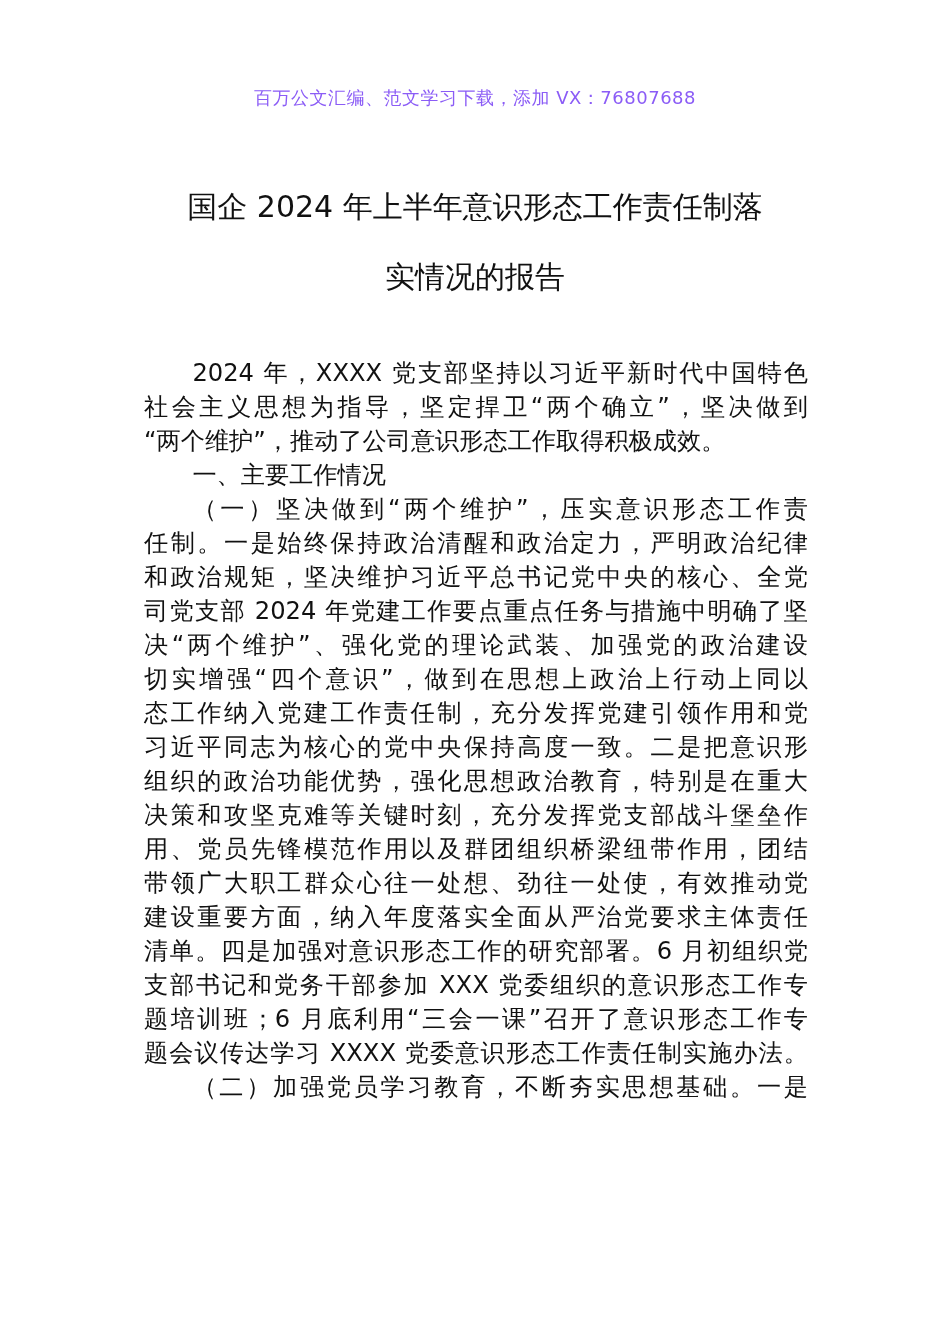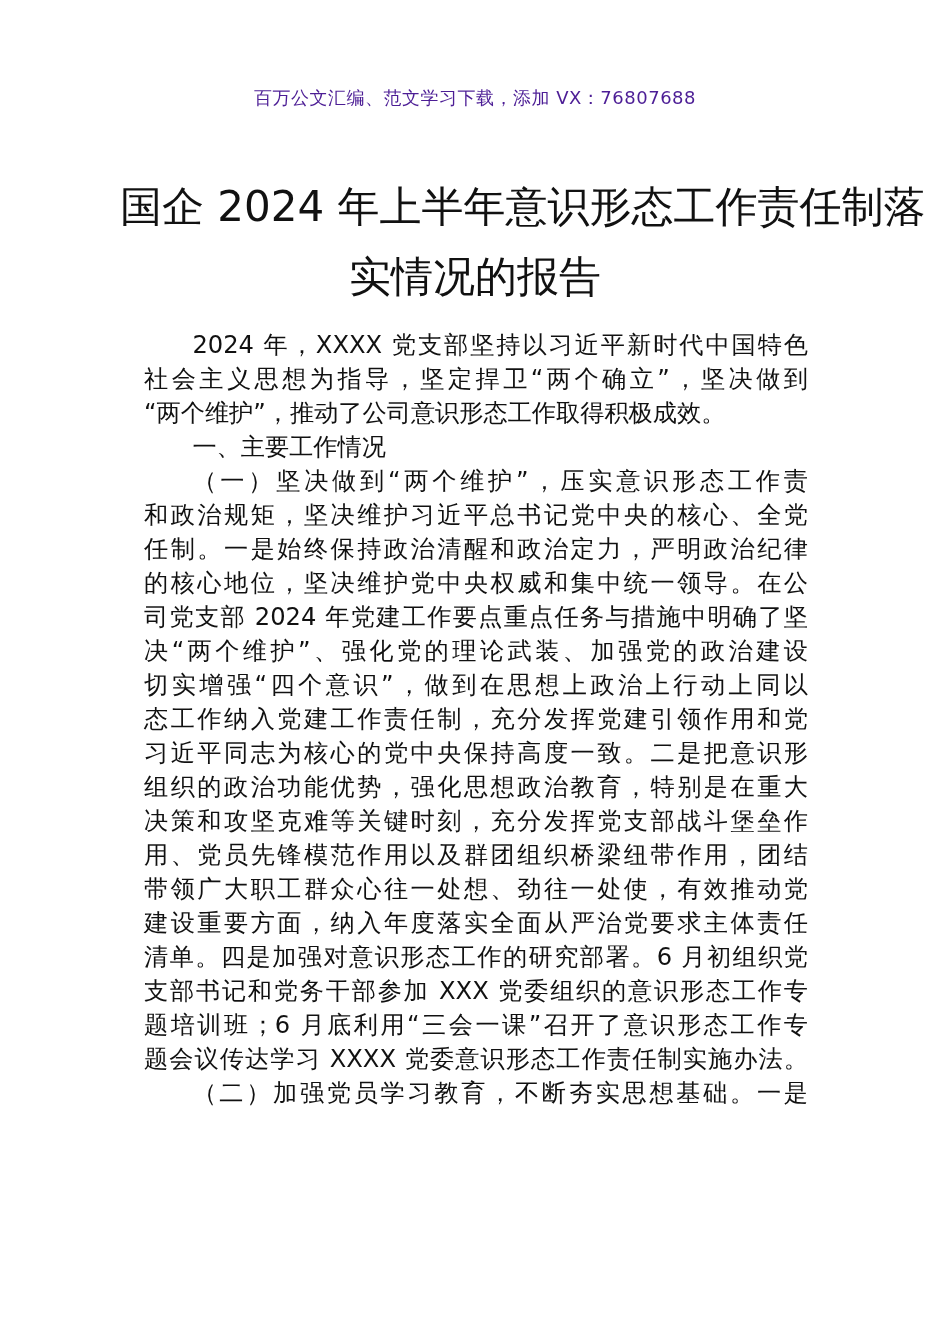--- a/index.html
+++ b/index.html
@@ -20,41 +20,41 @@
       left: 0; top: 0;
       width: 950px; height: 1344px;
       background: #ffffff;
     }
     .watermark {
       position: absolute;
       top: 84px;
       left: 0;
       width: 950px;
       text-align: center;
-      color: #4c1d95;
+      color: #8b5cf6;
       font-size: 18px;
       line-height: 28px;
       letter-spacing: 0.5px;
     }
     .title {
       position: absolute;
       top: 172px;
       left: 120px;
       width: 710px;
       text-align: center;
-      font-size: 42px;
+      font-size: 30px;
       line-height: 70px;
       color: #111111;
       font-weight: normal;
       margin: 0;
     }
     .title .line { display: block; white-space: nowrap; }
     .body-text {
       position: absolute;
-      top: 328px;
+      top: 356px;
       left: 144px;
       width: 664px;
       font-size: 24.2px;
       line-height: 34px;
       color: #111111;
     }
     .body-text .line {
       display: block;
       white-space: nowrap;
       text-align: justify;
@@ -86,23 +86,22 @@
       <span class="line">社会主义思想为指导，坚定捍卫“两个确立”，坚决做到</span>
       <span class="line last">“两个维护”，推动了公司意识形态工作取得积极成效。</span>
     </div>
 
     <div>
       <span class="line indent last">一、主要工作情况</span>
     </div>
 
     <div>
       <span class="line indent">（一）坚决做到“两个维护”，压实意识形态工作责</span>
+      <span class="line">任制。一是始终保持政治清醒和政治定力，严明政治纪律</span>
       <span class="line">和政治规矩，坚决维护习近平总书记党中央的核心、全党</span>
-      <span class="line">任制。一是始终保持政治清醒和政治定力，严明政治纪律</span>
-      <span class="line">的核心地位，坚决维护党中央权威和集中统一领导。在公</span>
       <span class="line">司党支部 2024 年党建工作要点重点任务与措施中明确了坚</span>
       <span class="line">决“两个维护”、强化党的理论武装、加强党的政治建设</span>
       <span class="line">切实增强“四个意识”，做到在思想上政治上行动上同以</span>
       <span class="line">态工作纳入党建工作责任制，充分发挥党建引领作用和党</span>
       <span class="line">习近平同志为核心的党中央保持高度一致。二是把意识形</span>
       <span class="line">组织的政治功能优势，强化思想政治教育，特别是在重大</span>
       <span class="line">决策和攻坚克难等关键时刻，充分发挥党支部战斗堡垒作</span>
       <span class="line">用、党员先锋模范作用以及群团组织桥梁纽带作用，团结</span>
       <span class="line">带领广大职工群众心往一处想、劲往一处使，有效推动党</span>
       <span class="line">建设重要方面，纳入年度落实全面从严治党要求主体责任</span>

